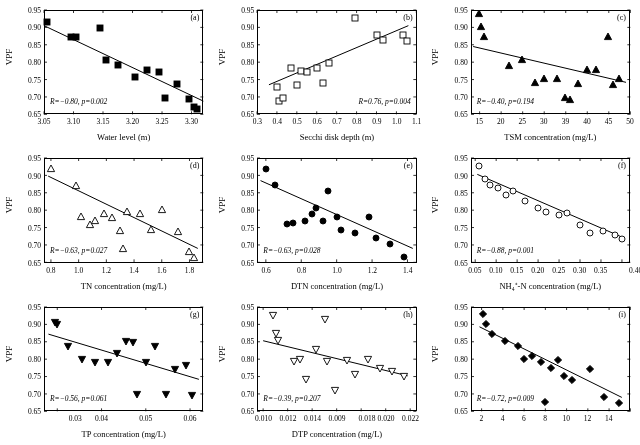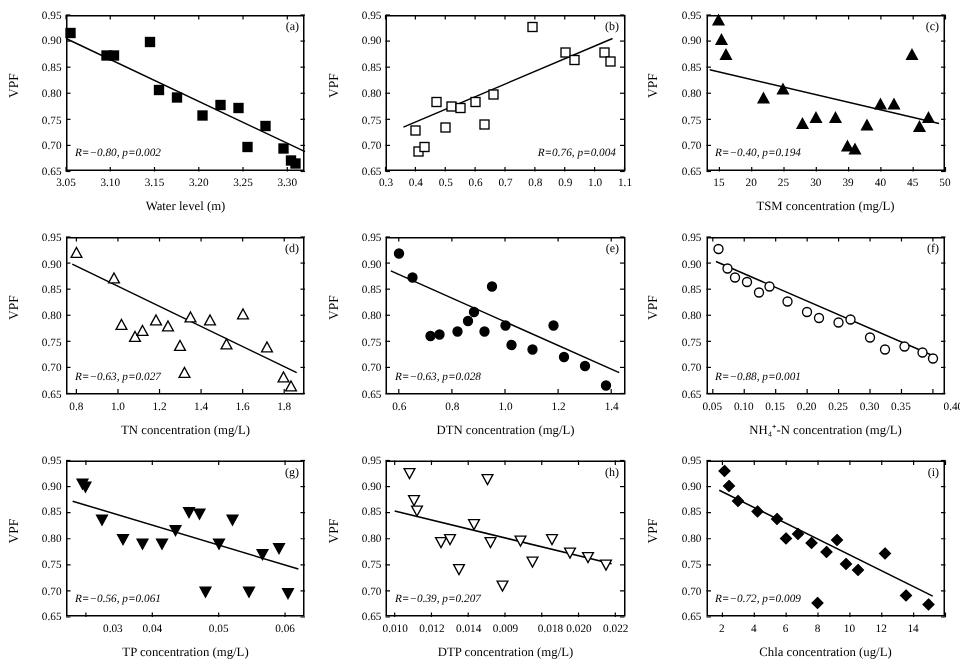--- a/index.html
+++ b/index.html
@@ -146,20 +146,21 @@
           <line x1="100%" y1="0%" x2="calc(100% - 3px)" y2="0%" stroke="#000" stroke-width="0.8"></line>
         </svg>
         <div class="panel-id" style="right: 4px; top: 3px;">(a)</div>
         <div class="stat" style="left: 6px; bottom: 8px;">R=−0.80, p=0.002</div>
       </div>
     </div>
     <div class="panel">
       <div class="ylabel">
         <span>VPF</span>
       </div>
+      <div class="xlabel">Secchi disk depth (m)</div>
       <div class="plotwrap">
         <div class="frame"></div>
         <div class="tick xtick" style="left: 0%;">0.3</div>
         <div class="tick xtick" style="left: 12.5%;">0.4</div>
         <div class="tick xtick" style="left: 25%;">0.5</div>
         <div class="tick xtick" style="left: 37.5%;">0.6</div>
         <div class="tick xtick" style="left: 50%;">0.7</div>
         <div class="tick xtick" style="left: 62.5%;">0.8</div>
         <div class="tick xtick" style="left: 75%;">0.9</div>
         <div class="tick xtick" style="left: 87.5%;">1.0</div>
@@ -1114,21 +1115,20 @@
           <line x1="100%" y1="0%" x2="calc(100% - 3px)" y2="0%" stroke="#000" stroke-width="0.8"></line>
         </svg>
         <div class="panel-id" style="right: 4px; top: 3px;">(h)</div>
         <div class="stat" style="left: 6px; bottom: 8px;">R=−0.39, p=0.207</div>
       </div>
     </div>
     <div class="panel">
       <div class="ylabel">
         <span>VPF</span>
       </div>
-      <div class="xlabel">Chla concentration (ug/L)</div>
       <div class="plotwrap">
         <div class="frame"></div>
         <div class="tick xtick" style="left: 6.66667%;">2</div>
         <div class="tick xtick" style="left: 20%;">4</div>
         <div class="tick xtick" style="left: 33.3333%;">6</div>
         <div class="tick xtick" style="left: 46.6667%;">8</div>
         <div class="tick xtick" style="left: 60%;">10</div>
         <div class="tick xtick" style="left: 73.3333%;">12</div>
         <div class="tick xtick" style="left: 86.6667%;">14</div>
         <div class="tick xtick" style="left: 100%; margin-left: 35px;">16</div>

